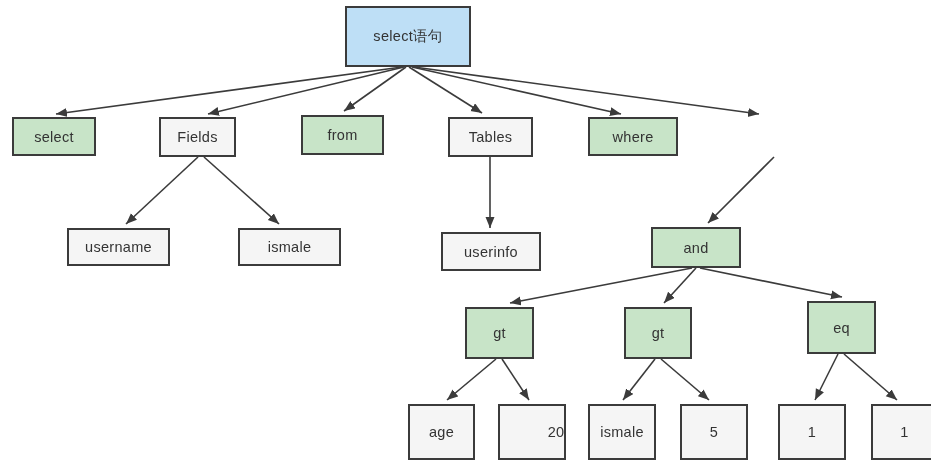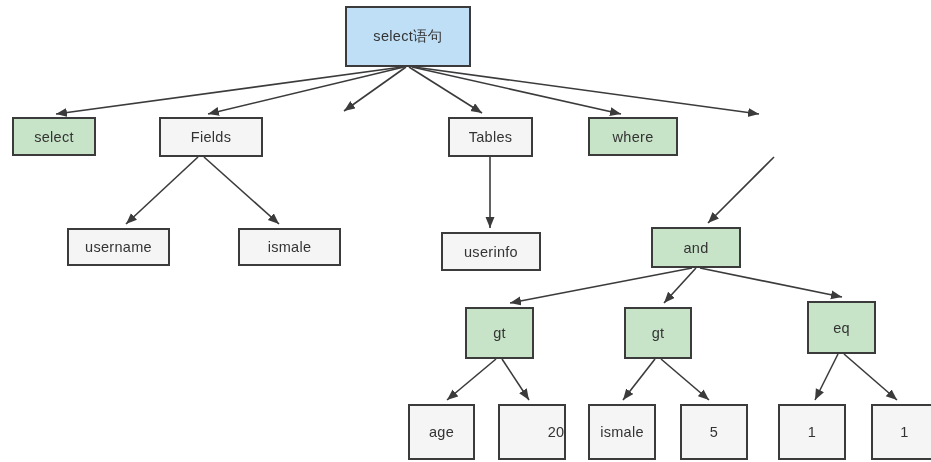--- a/index.html
+++ b/index.html
@@ -74,21 +74,22 @@
     <line x1="494" y1="359" x2="521" y2="400" marker-end="url(#arrow)"></line>
     <line x1="647" y1="359" x2="615" y2="400" marker-end="url(#arrow)"></line>
     <line x1="653" y1="359" x2="701" y2="400" marker-end="url(#arrow)"></line>
     <line x1="830" y1="354" x2="807" y2="400" marker-end="url(#arrow)"></line>
     <line x1="836" y1="354" x2="889" y2="400" marker-end="url(#arrow)"></line>
   </svg>
 
   <div class="node blue" style="left:337px; top:6px;   width:126px; height:61px;">select语句</div>
 
   <div class="node green" style="left:4px;   top:117px; width:84px;  height:39px;">select</div>
-  <div class="node" style="left:151px; top:117px; width:104px;  height:40px;">Fields</div>
+  <div class="node" style="left:151px; top:117px; width:77px;  height:40px;">Fields</div>
+  <div class="node green" style="left:293px; top:115px; width:83px;  height:40px;">from</div>
   <div class="node" style="left:440px; top:117px; width:85px;  height:40px;">Tables</div>
   <div class="node green" style="left:580px; top:117px; width:90px;  height:39px;">where</div>
 
   <div class="node" style="left:230px; top:228px; width:103px; height:38px;">ismale</div>
   <div class="node" style="left:59px;  top:228px; width:103px; height:38px;">username</div>
   <div class="node" style="left:433px; top:232px; width:100px; height:39px;">userinfo</div>
   <div class="node green" style="left:643px; top:227px; width:90px;  height:41px;">and</div>
 
   <div class="node green" style="left:457px; top:307px; width:69px;  height:52px;">gt</div>
   <div class="node green" style="left:616px; top:307px; width:68px;  height:52px;">gt</div>

